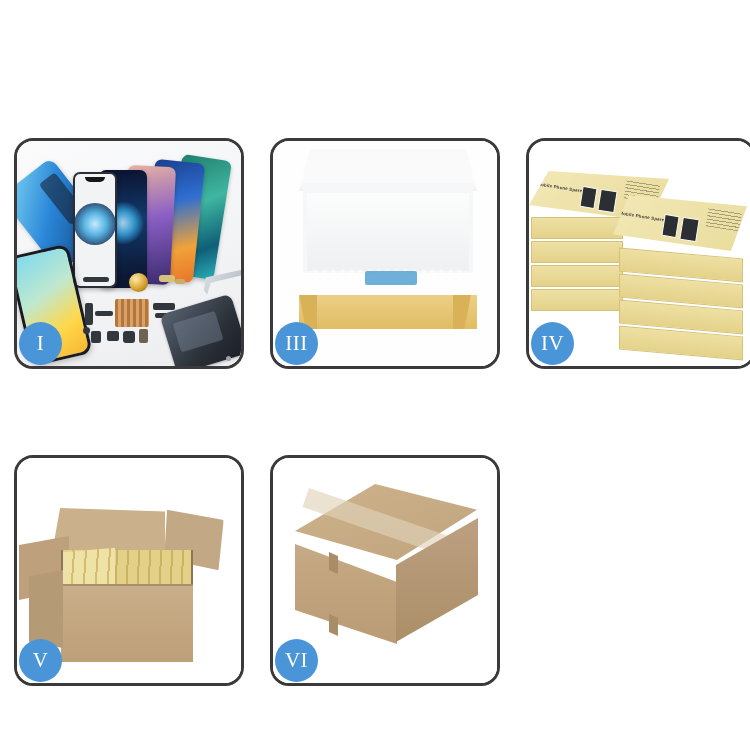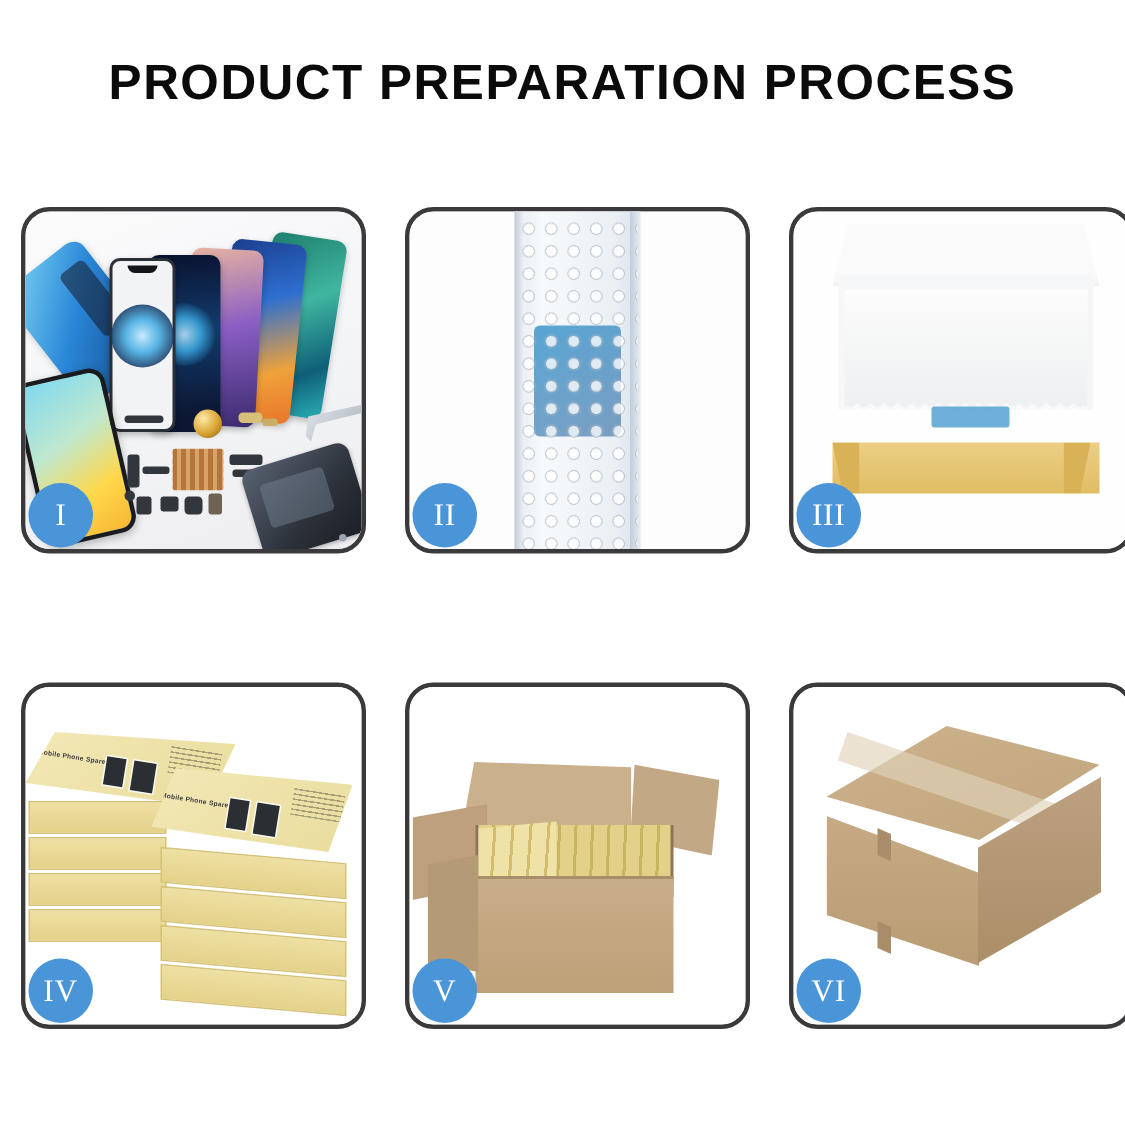--- a/index.html
+++ b/index.html
@@ -172,21 +172,20 @@
   .b-tape { position:absolute; left:36px; top:30px; width:156px; height:20px; background:rgba(225,210,186,.65);
            transform:rotate(19deg); transform-origin:left top; }
   .b-seam { position:absolute; background:#a98d69; }
 </style>
 </head>
 <body>
 
 <div class="page">
 
   <div class="header">
-    <div class="title">PRODUCT PREPARATION PROCESS</div>
   </div>
 
   <div class="grid">
 
     <div class="panel">
       <div class="panel-inner">
         <div class="p1-bg"></div>
         <div class="tilted-screen"></div>
         <div class="fan">
           <div class="ph ph1"></div>
@@ -218,34 +217,20 @@
           <div class="pt" style="left:0px;top:58px;width:7px;height:7px;border-radius:50%;"></div>
           <div class="chassis"></div>
           <div class="tweez"></div>
           <div class="pt" style="right:2px;bottom:0px;width:5px;height:5px;border-radius:50%;background:#9aa3ae;"></div>
           <div class="pt" style="right:12px;bottom:6px;width:5px;height:5px;border-radius:50%;background:#9aa3ae;"></div>
         </div>
       </div>
       <div class="badge">I</div>
     </div>
 
-    <div class="panel">
-      <div class="panel-inner">
-        <div class="p2-bg"></div>
-        <div class="wrap-sleeve">
-          <div class="sleeve-edge" style="left:0;"></div>
-          <div class="sleeve-edge" style="right:0;"></div>
-        </div>
-        <div class="wrap-item"></div>
-        <div class="wrap-blue"></div>
-        <div class="bubbles"></div>
-        <div class="bubbles-ring"></div>
-      </div>
-      <div class="badge">II</div>
-    </div>
 
     <div class="panel">
       <div class="panel-inner">
         <div class="p3-bg"></div>
         <div class="m-lid"></div>
         <div class="m-back"></div>
         <div class="m-foam"></div>
         <div class="m-prod"></div>
         <div class="m-prod-blue"></div>
         <div class="m-front"></div>

